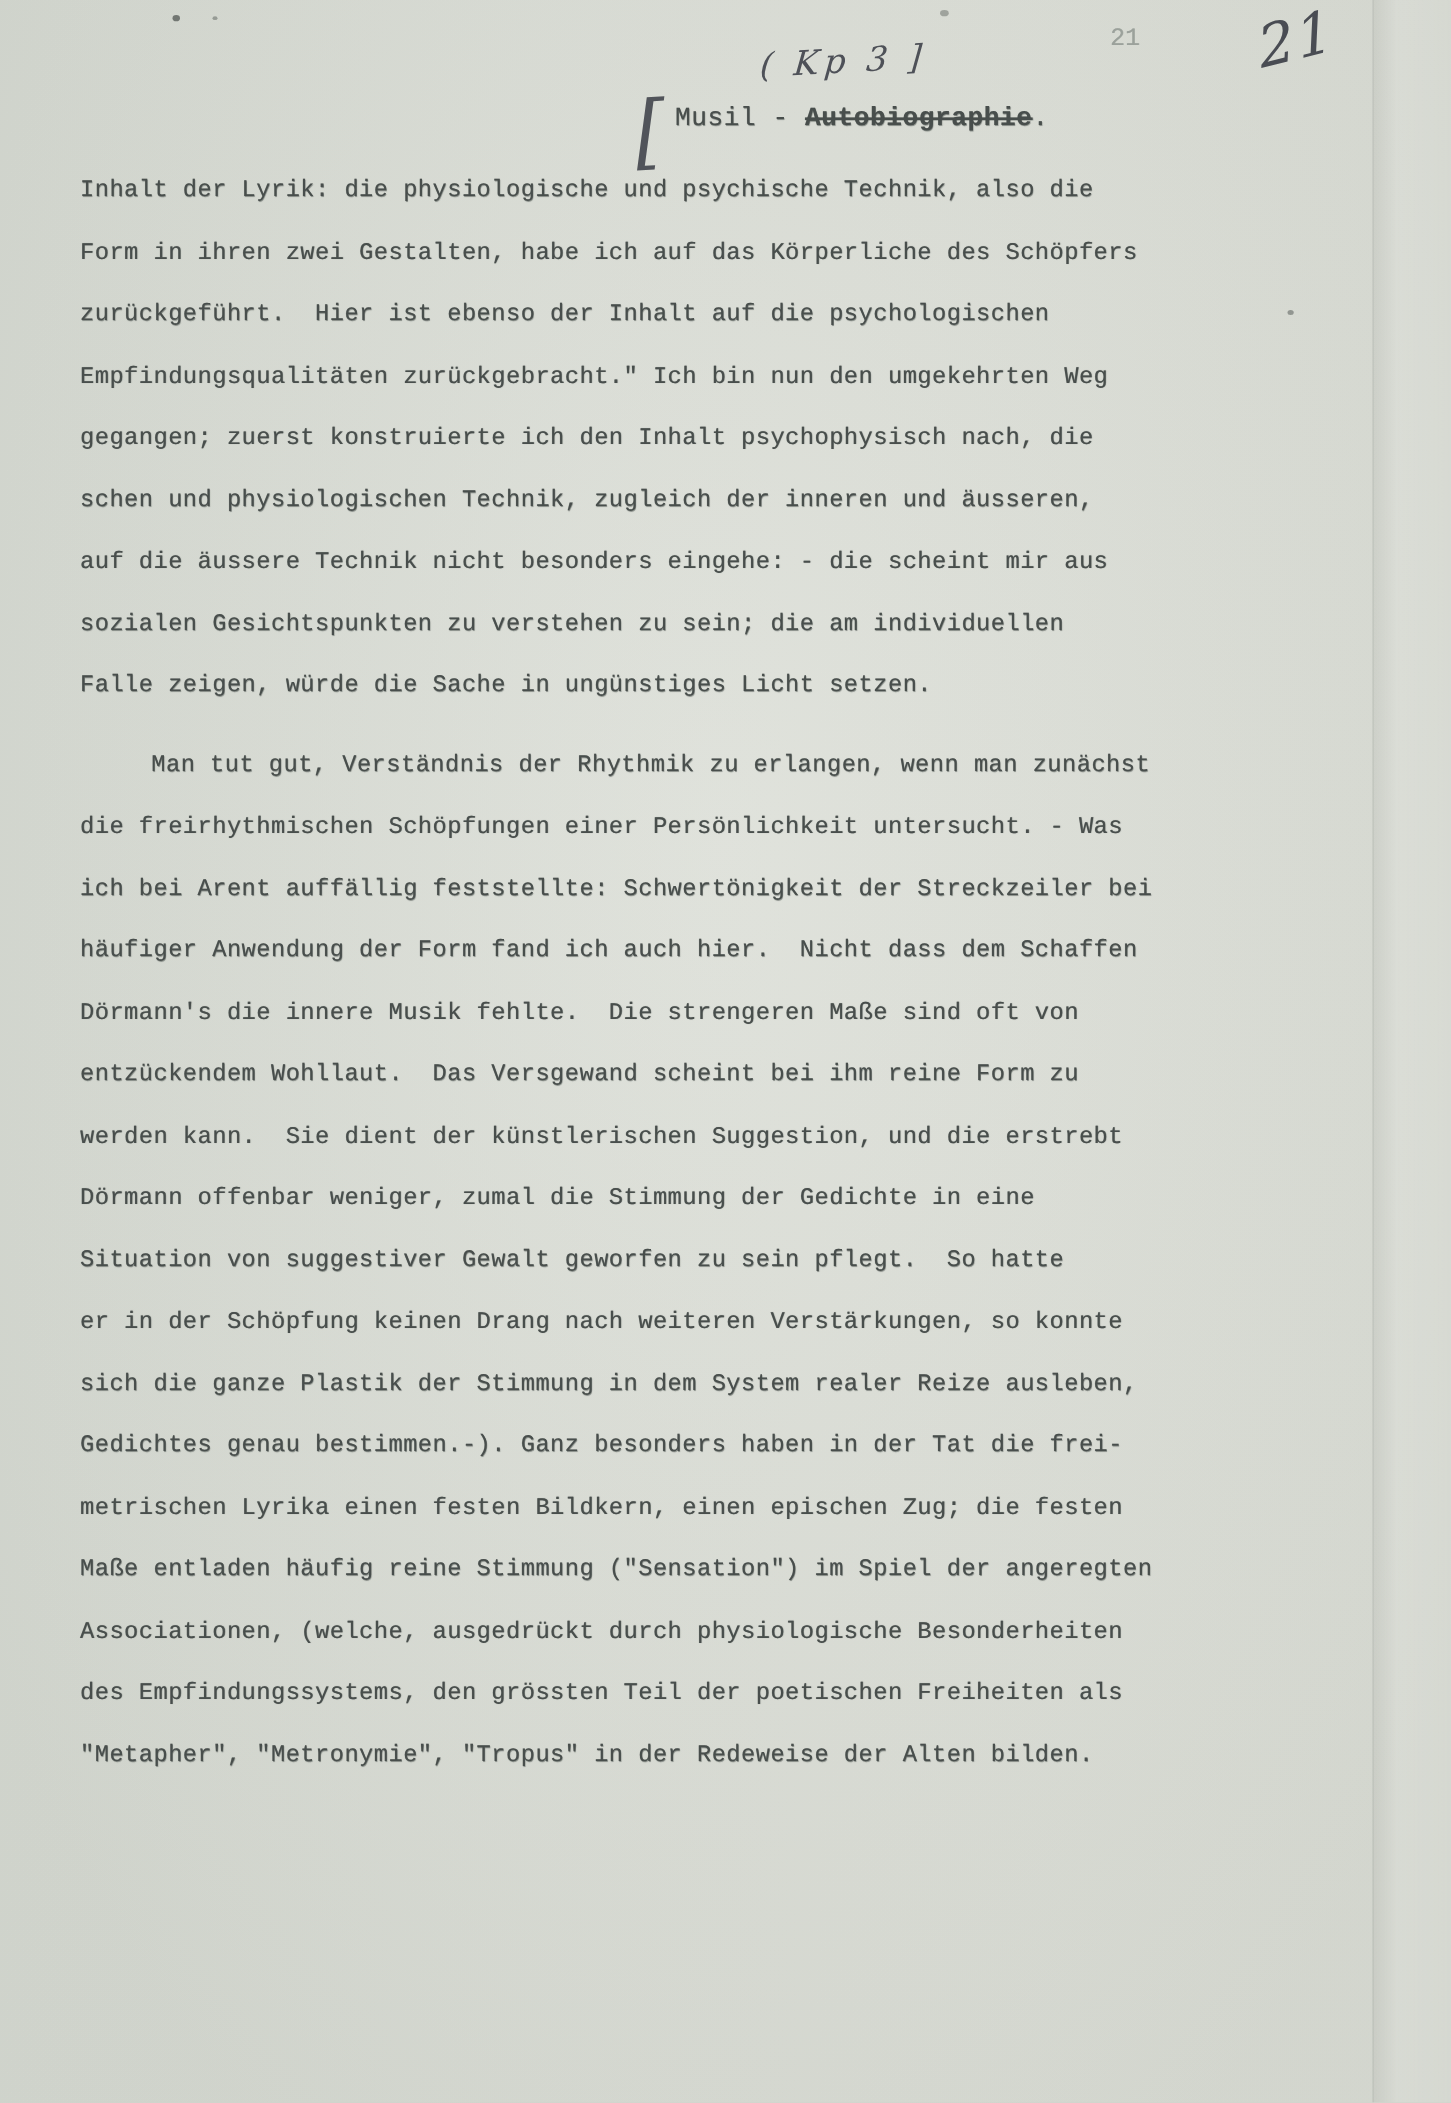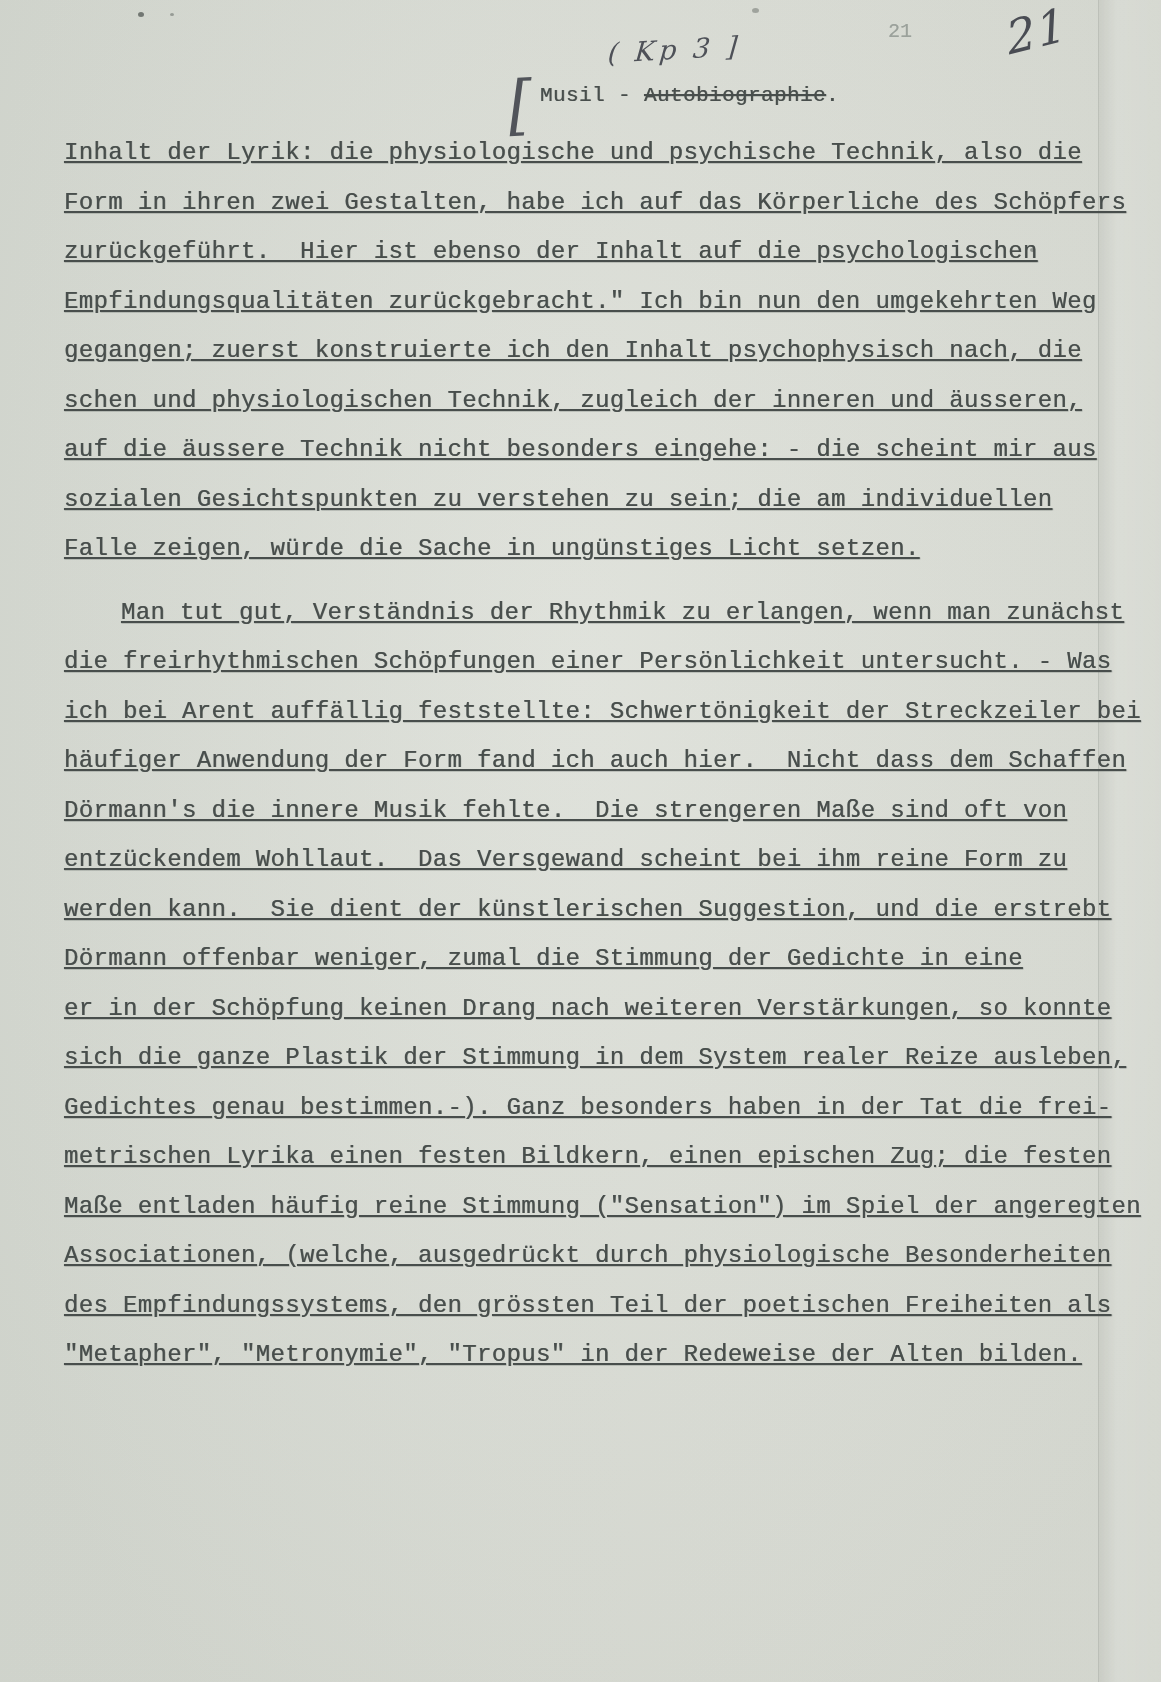--- a/index.html
+++ b/index.html
@@ -39,34 +39,34 @@
     letter-spacing: 2px; color: #494c53;
   }
   .title-row { position: absolute; left: 512px; top: 84px; white-space: nowrap; }
   .hw-bracket {
     position: absolute; left: -4px; top: -16px;
     font-size: 62px; font-weight: 400;
     transform: scaleY(1.05) rotate(-3deg); color: #51545a;
     font-family: "DejaVu Serif", serif;
   }
   .title-typed { position: absolute; left: 28px; top: 0; font-size: 21px; letter-spacing: 0.4px; }
-  .struck { text-decoration: line-through; text-decoration-thickness: 2.2px; }
+  .struck { text-decoration: line-through; text-decoration-thickness: 2.2px; font-weight: bold; }
   .hw-annotation {
     position: absolute; left: 96px; top: -50px;
     font-size: 27px; transform: rotate(-3deg) skewX(-8deg);
     letter-spacing: 4px; color: #4e5158;
   }
   .textblock {
     position: absolute; left: 64px; top: 128px; width: 948px;
   }
   .paragraph { margin: 0; }
   .paragraph + .paragraph { margin-top: 14px; }
   .tline {
-    font-size: 24px; line-height: 49.5px;
-    letter-spacing: 0.35px; white-space: pre; text-decoration: underline;
+    font-size: 19px; line-height: 49.5px;
+    letter-spacing: 0.35px; white-space: pre;
   }
   .paragraph.indent .tline:first-child { text-indent: 57px; }
   .speck { position: absolute; background: #5a5f5b; border-radius: 50%; opacity: 0.8; }
   .speck.s1 { left: 138px; top: 12px; width: 6px; height: 5px; }
   .speck.s2 { left: 170px; top: 13px; width: 4px; height: 3px; opacity: 0.5; }
   .speck.s3 { left: 752px; top: 8px; width: 7px; height: 5px; opacity: 0.45; }
   .speck.s4 { left: 1030px; top: 248px; width: 5px; height: 4px; opacity: 0.55; }
 </style>
 </head>
 <body>
@@ -103,20 +103,21 @@
       </div>
       <div class="paragraph indent">
         <div class="tline">Man tut gut, Verständnis der Rhythmik zu erlangen, wenn man zunächst</div>
         <div class="tline">die freirhythmischen Schöpfungen einer Persönlichkeit untersucht. - Was</div>
         <div class="tline">ich bei Arent auffällig feststellte: Schwertönigkeit der Streckzeiler bei</div>
         <div class="tline">häufiger Anwendung der Form fand ich auch hier.  Nicht dass dem Schaffen</div>
         <div class="tline">Dörmann's die innere Musik fehlte.  Die strengeren Maße sind oft von</div>
         <div class="tline">entzückendem Wohllaut.  Das Versgewand scheint bei ihm reine Form zu</div>
         <div class="tline">werden kann.  Sie dient der künstlerischen Suggestion, und die erstrebt</div>
         <div class="tline">Dörmann offenbar weniger, zumal die Stimmung der Gedichte in eine</div>
+        <div class="tline">Situation von suggestiver Gewalt geworfen zu sein pflegt.  So hatte</div>
         <div class="tline">er in der Schöpfung keinen Drang nach weiteren Verstärkungen, so konnte</div>
         <div class="tline">sich die ganze Plastik der Stimmung in dem System realer Reize ausleben,</div>
         <div class="tline">Gedichtes genau bestimmen.-). Ganz besonders haben in der Tat die frei-</div>
         <div class="tline">metrischen Lyrika einen festen Bildkern, einen epischen Zug; die festen</div>
         <div class="tline">Maße entladen häufig reine Stimmung ("Sensation") im Spiel der angeregten</div>
         <div class="tline">Associationen, (welche, ausgedrückt durch physiologische Besonderheiten</div>
         <div class="tline">des Empfindungssystems, den grössten Teil der poetischen Freiheiten als</div>
         <div class="tline">"Metapher", "Metronymie", "Tropus" in der Redeweise der Alten bilden.</div>
       </div>
     </div>

